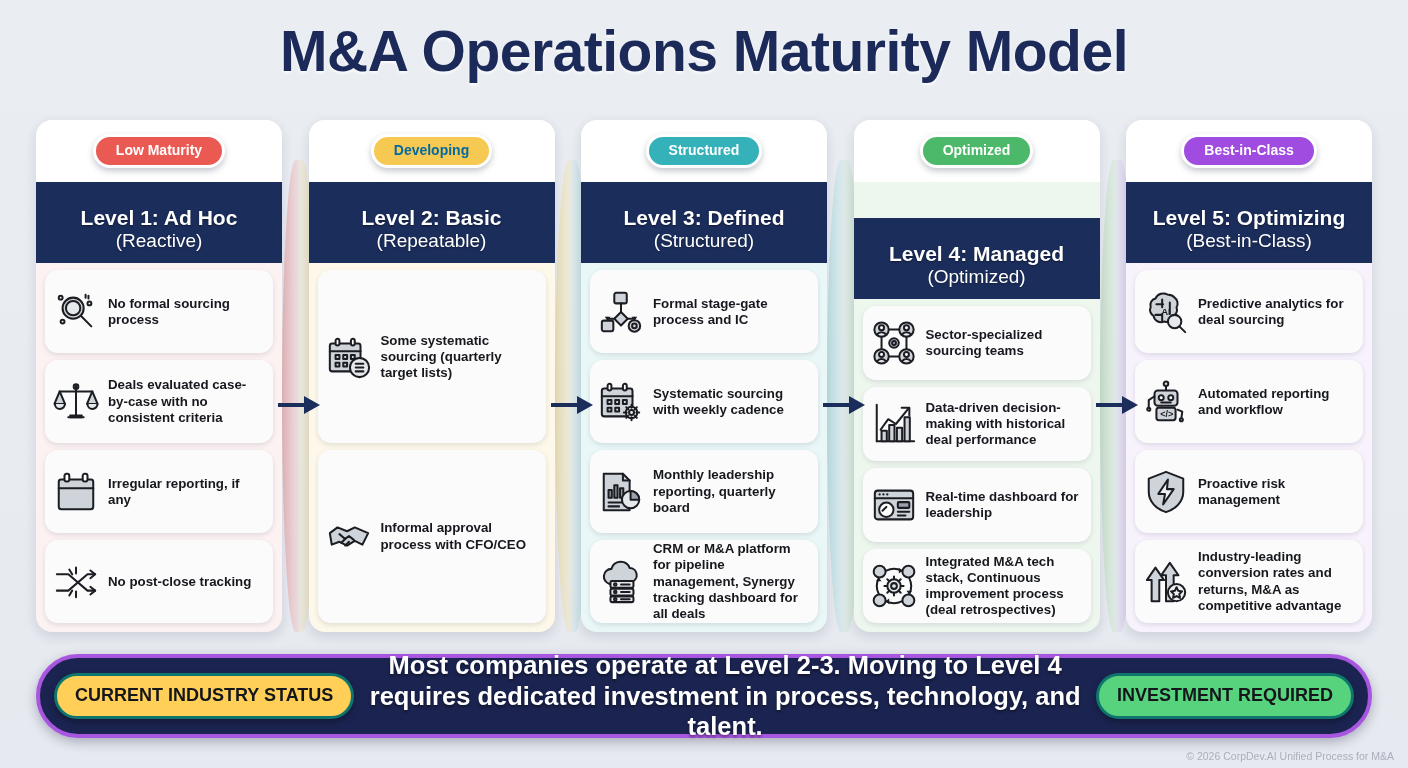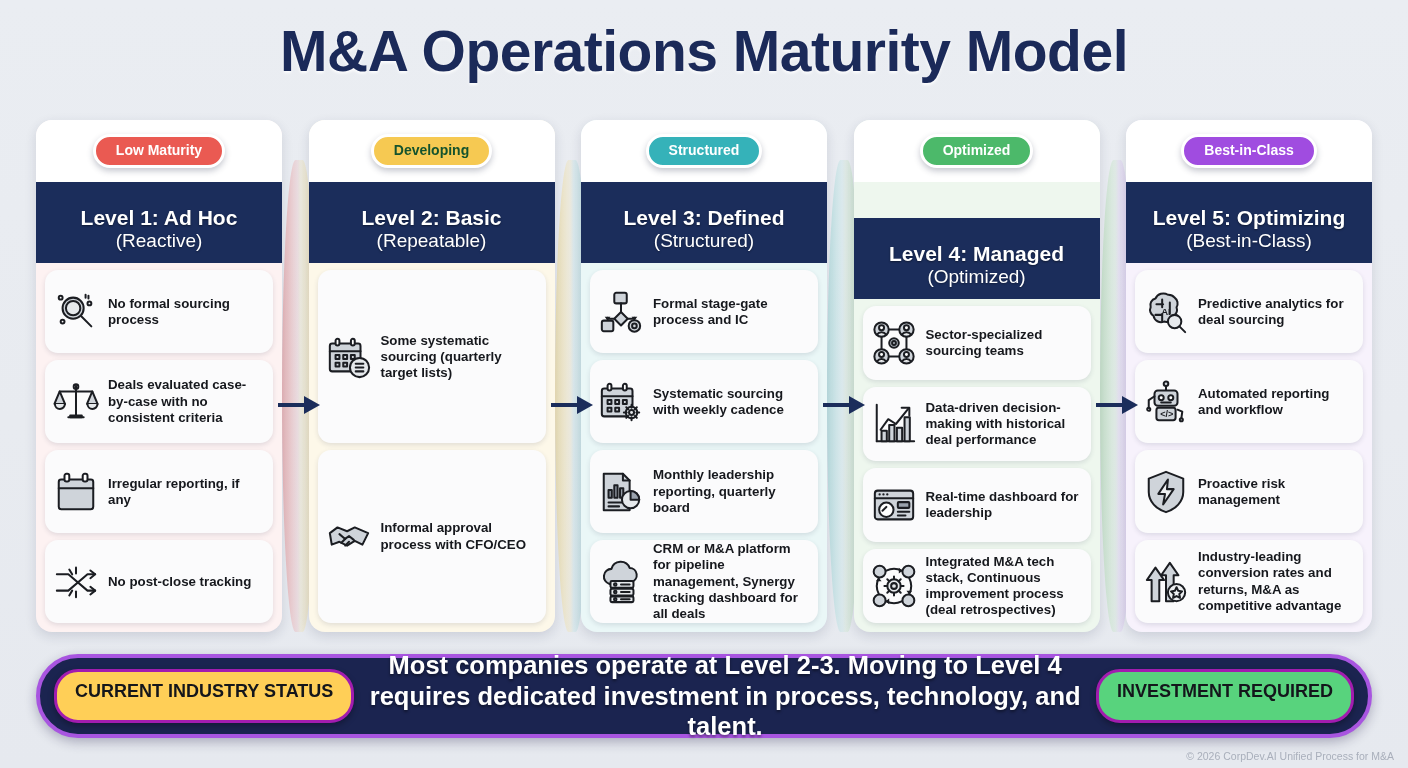--- a/index.html
+++ b/index.html
@@ -140,24 +140,24 @@
     background: #1b2450;
     border: 4px solid #a855e0;
     box-shadow: 0 4px 12px rgba(30,25,70,0.3);
     display: flex;
     align-items: center;
     padding: 0 14px;
   }
   .bpill {
     flex: none;
     border-radius: 24px;
-    border: 3px solid #a21caf;
+    border: 3px solid #0f766e;
     font-size: 18px;
     font-weight: 700;
-    padding: 9px 18px 18px;
+    padding: 9px 18px 10px;
     white-space: nowrap;
     box-shadow: 0 3px 6px rgba(0,0,0,0.3);
   }
   .bpill.left { background: #ffcf57; color: #14161b; }
   .bpill.right { background: #58d37d; color: #14161b; }
   .btext {
     flex: 1;
     text-align: center;
     color: #ffffff;
     font-size: 25.5px;
@@ -245,21 +245,21 @@
                 <line x1="24" y1="40" x2="24" y2="34" stroke="#1b1d22" stroke-width="2.1" fill="none" stroke-linecap="round" stroke-linejoin="round"></line>
                 <line x1="17" y1="38" x2="20" y2="33" stroke="#1b1d22" stroke-width="2.1" fill="none" stroke-linecap="round" stroke-linejoin="round"></line>
               </svg>
             </div>
             <div class="itxt">No post-close tracking</div>
           </div>
         </div>
       </div>
       <div class="col" style="background: rgb(253, 248, 233);">
         <div class="pill-wrap">
-          <div class="pill" style="color: #14532d; background: rgb(246, 201, 82);">Developing</div>
+          <div class="pill" style="color: #0369a1; background: rgb(246, 201, 82);">Developing</div>
         </div>
         <div class="lvlband" style="background: rgb(27, 45, 91);">
           <div class="l1">Level 2: Basic</div>
           <div class="l2">(Repeatable)</div>
         </div>
         <div class="body">
           <div class="item">
             <div class="ico">
               <svg viewBox="0 0 48 48">
                 <rect x="4" y="10" width="32" height="29" rx="2.5" fill="#cfd4da" stroke="#1b1d22" stroke-width="2.1" stroke-linecap="round" stroke-linejoin="round"></rect>

